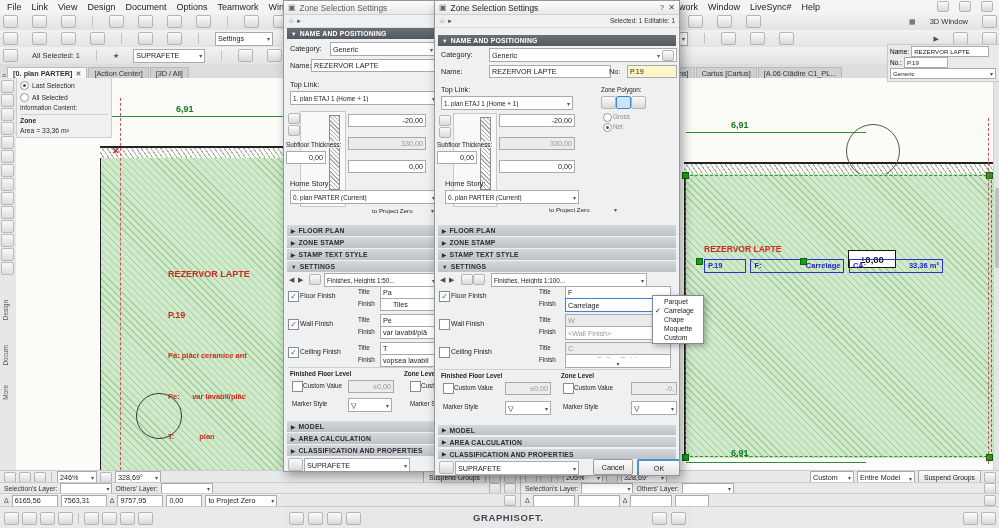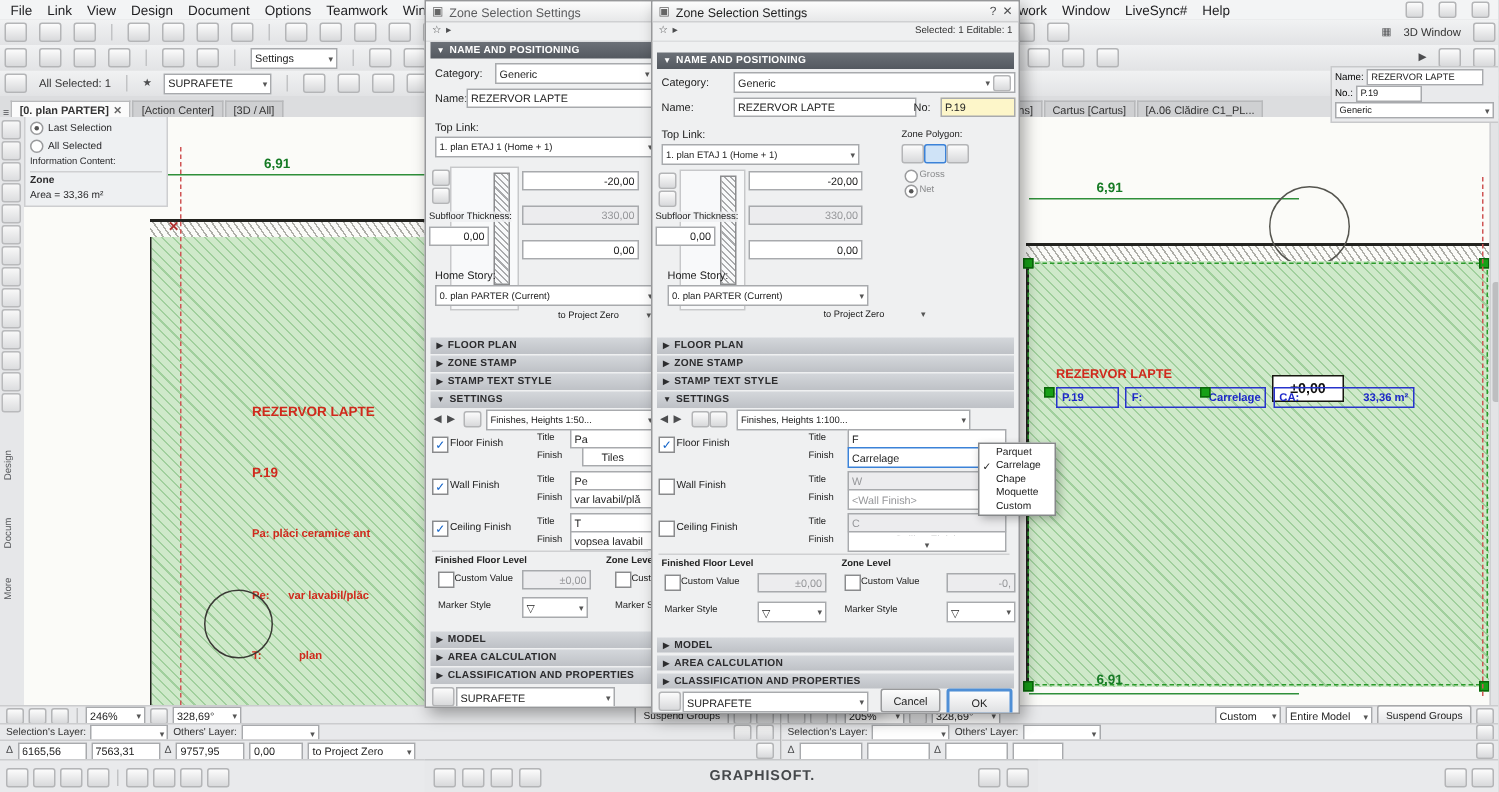--- a/index.html
+++ b/index.html
@@ -1,21 +1,21 @@
 <!DOCTYPE html>
 <html><head>
 <meta charset="utf-8">
 <style>
   html,body{margin:0;padding:0;background:#c9cacc;}
   #screen{position:relative;width:999px;height:528px;overflow:hidden;background:#d8d9db;
     font-family:"Liberation Sans",sans-serif;-webkit-font-smoothing:antialiased;}
   .win{position:absolute;background:#eceded;overflow:hidden;}
   .menubar{position:absolute;left:0;right:0;top:0;height:13px;display:flex;align-items:center;gap:10px;
     padding:0 7px;background:#f3f4f5;border-bottom:1px solid #d7d8da;font-size:9px;color:#1e1e20;}
-  .tbar{position:absolute;left:0;right:0;display:flex;align-items:center;gap:8px;padding:0 3px;
+  .tbar{position:absolute;left:0;right:0;display:flex;align-items:center;gap:14px;padding:0 3px;
     background:linear-gradient(#f1f2f3,#e2e3e5);border-bottom:1px solid #cfd0d2;}
   .ic{width:13px;height:11px;background:linear-gradient(#fcfcfc,#d8d9db);border:1px solid #b4b5b7;border-radius:2px;flex:0 0 auto;}
   .ic.sm{width:10px;height:9px;}
   .icg{flex:0 0 auto;font-size:7px;color:#4c4d4f;line-height:1;}
   .sep{width:1px;height:11px;background:#c2c3c5;margin:0 2px;flex:0 0 auto;}
   .spacer{flex:1;}
   .tlabel{font-size:7.5px;color:#333;white-space:nowrap;}
   .combo{display:inline-flex;align-items:center;background:#fff;border:1px solid #a8aaad;height:12px;
     font-size:7.2px;padding:0 2px;color:#222;gap:2px;overflow:hidden;}
   .combo .ct{flex:1;white-space:nowrap;overflow:hidden;text-align:left;}
@@ -74,21 +74,21 @@
   .radio{position:absolute;width:7px;height:7px;border:1px solid #9a9b9d;border-radius:50%;background:#fff;}
   .radio.sel::after{content:"";display:block;width:3px;height:3px;margin:1.5px;background:#555;border-radius:50%;}
   .diagram{position:absolute;border:1px solid #c7c8ca;background:#f8f9fa;}
   .diagram .dwall{position:absolute;right:5px;top:3px;bottom:16px;width:9px;border:1px solid #8b8c8e;
     background:repeating-linear-gradient(45deg,#a9aaac 0 1px,transparent 1px 3px);}
   .diagram .dslab{position:absolute;left:2px;right:2px;bottom:6px;height:6px;border:1px solid #8b8c8e;
     background:repeating-linear-gradient(-45deg,#b4b5b7 0 1px,transparent 1px 3px);}
   .hr{position:absolute;height:1px;background:#cfd0d2;}
   .btn{position:absolute;display:flex;align-items:center;justify-content:center;
     background:linear-gradient(#fdfdfd,#dfe0e2);border:1px solid #98999b;border-radius:2px;
-    font-size:7.3px;height:14px;color:#222;}
+    font-size:7.3px;height:14px;color:#222;margin-left:6px;}
   .btn.primary{border:2px solid #4f8fd6;}
   .popup{position:absolute;background:#fff;border:1px solid #86888a;box-shadow:2px 2px 6px rgba(0,0,0,.3);
     z-index:40;font-size:6.8px;padding:1px 0;}
   .popup .opt{display:flex;gap:2px;padding:0 6px 0 2px;height:9px;align-items:center;color:#222;white-space:nowrap;}
   .popup .chk{width:7px;font-size:7px;color:#222;flex:0 0 auto;}
   .ipanel{position:absolute;background:#eef0f2;border:1px solid #cdced0;border-top:none;padding:3px 3px;
     display:flex;flex-direction:column;gap:2.5px;font-size:6.8px;color:#2b2b2d;}
   .iprow{display:flex;align-items:center;gap:3px;}
   .iprow .r{position:static;flex:0 0 auto;}
   .scroll{position:absolute;background:#e3e4e6;border-left:1px solid #cfd0d2;}
@@ -607,21 +607,21 @@
         <span class="ct">Finishes, Heights 1:50...</span>
         <span class="arr">▾</span>
       </span>
     <span class="cb" style="left:4px;top:290px;">✓</span>
     <span class="lbl" style="left:16px;top:291px;font-size:6.8px;">Floor Finish</span>
     <span class="lbl tiny" style="left:74px;top:287px;">Title</span>
     <span class="fld" style="left:96px;top:285px;width:52px;">
         <span>Pa</span>
       </span>
     <span class="lbl tiny" style="left:74px;top:299px;">Finish</span>
-    <span class="fld" style="left:104px;top:297px;width:52px;padding-left:12px;">
+    <span class="fld" style="left:96px;top:297px;width:52px;padding-left:12px;">
         <span>Tiles</span>
       </span>
     <span class="cb" style="left:4px;top:318px;">✓</span>
     <span class="lbl" style="left:16px;top:319px;font-size:6.8px;">Wall Finish</span>
     <span class="lbl tiny" style="left:74px;top:315px;">Title</span>
     <span class="fld" style="left:96px;top:313px;width:52px;">
         <span>Pe</span>
       </span>
     <span class="lbl tiny" style="left:74px;top:327px;">Finish</span>
     <span class="fld" style="left:96px;top:325px;width:52px;">

